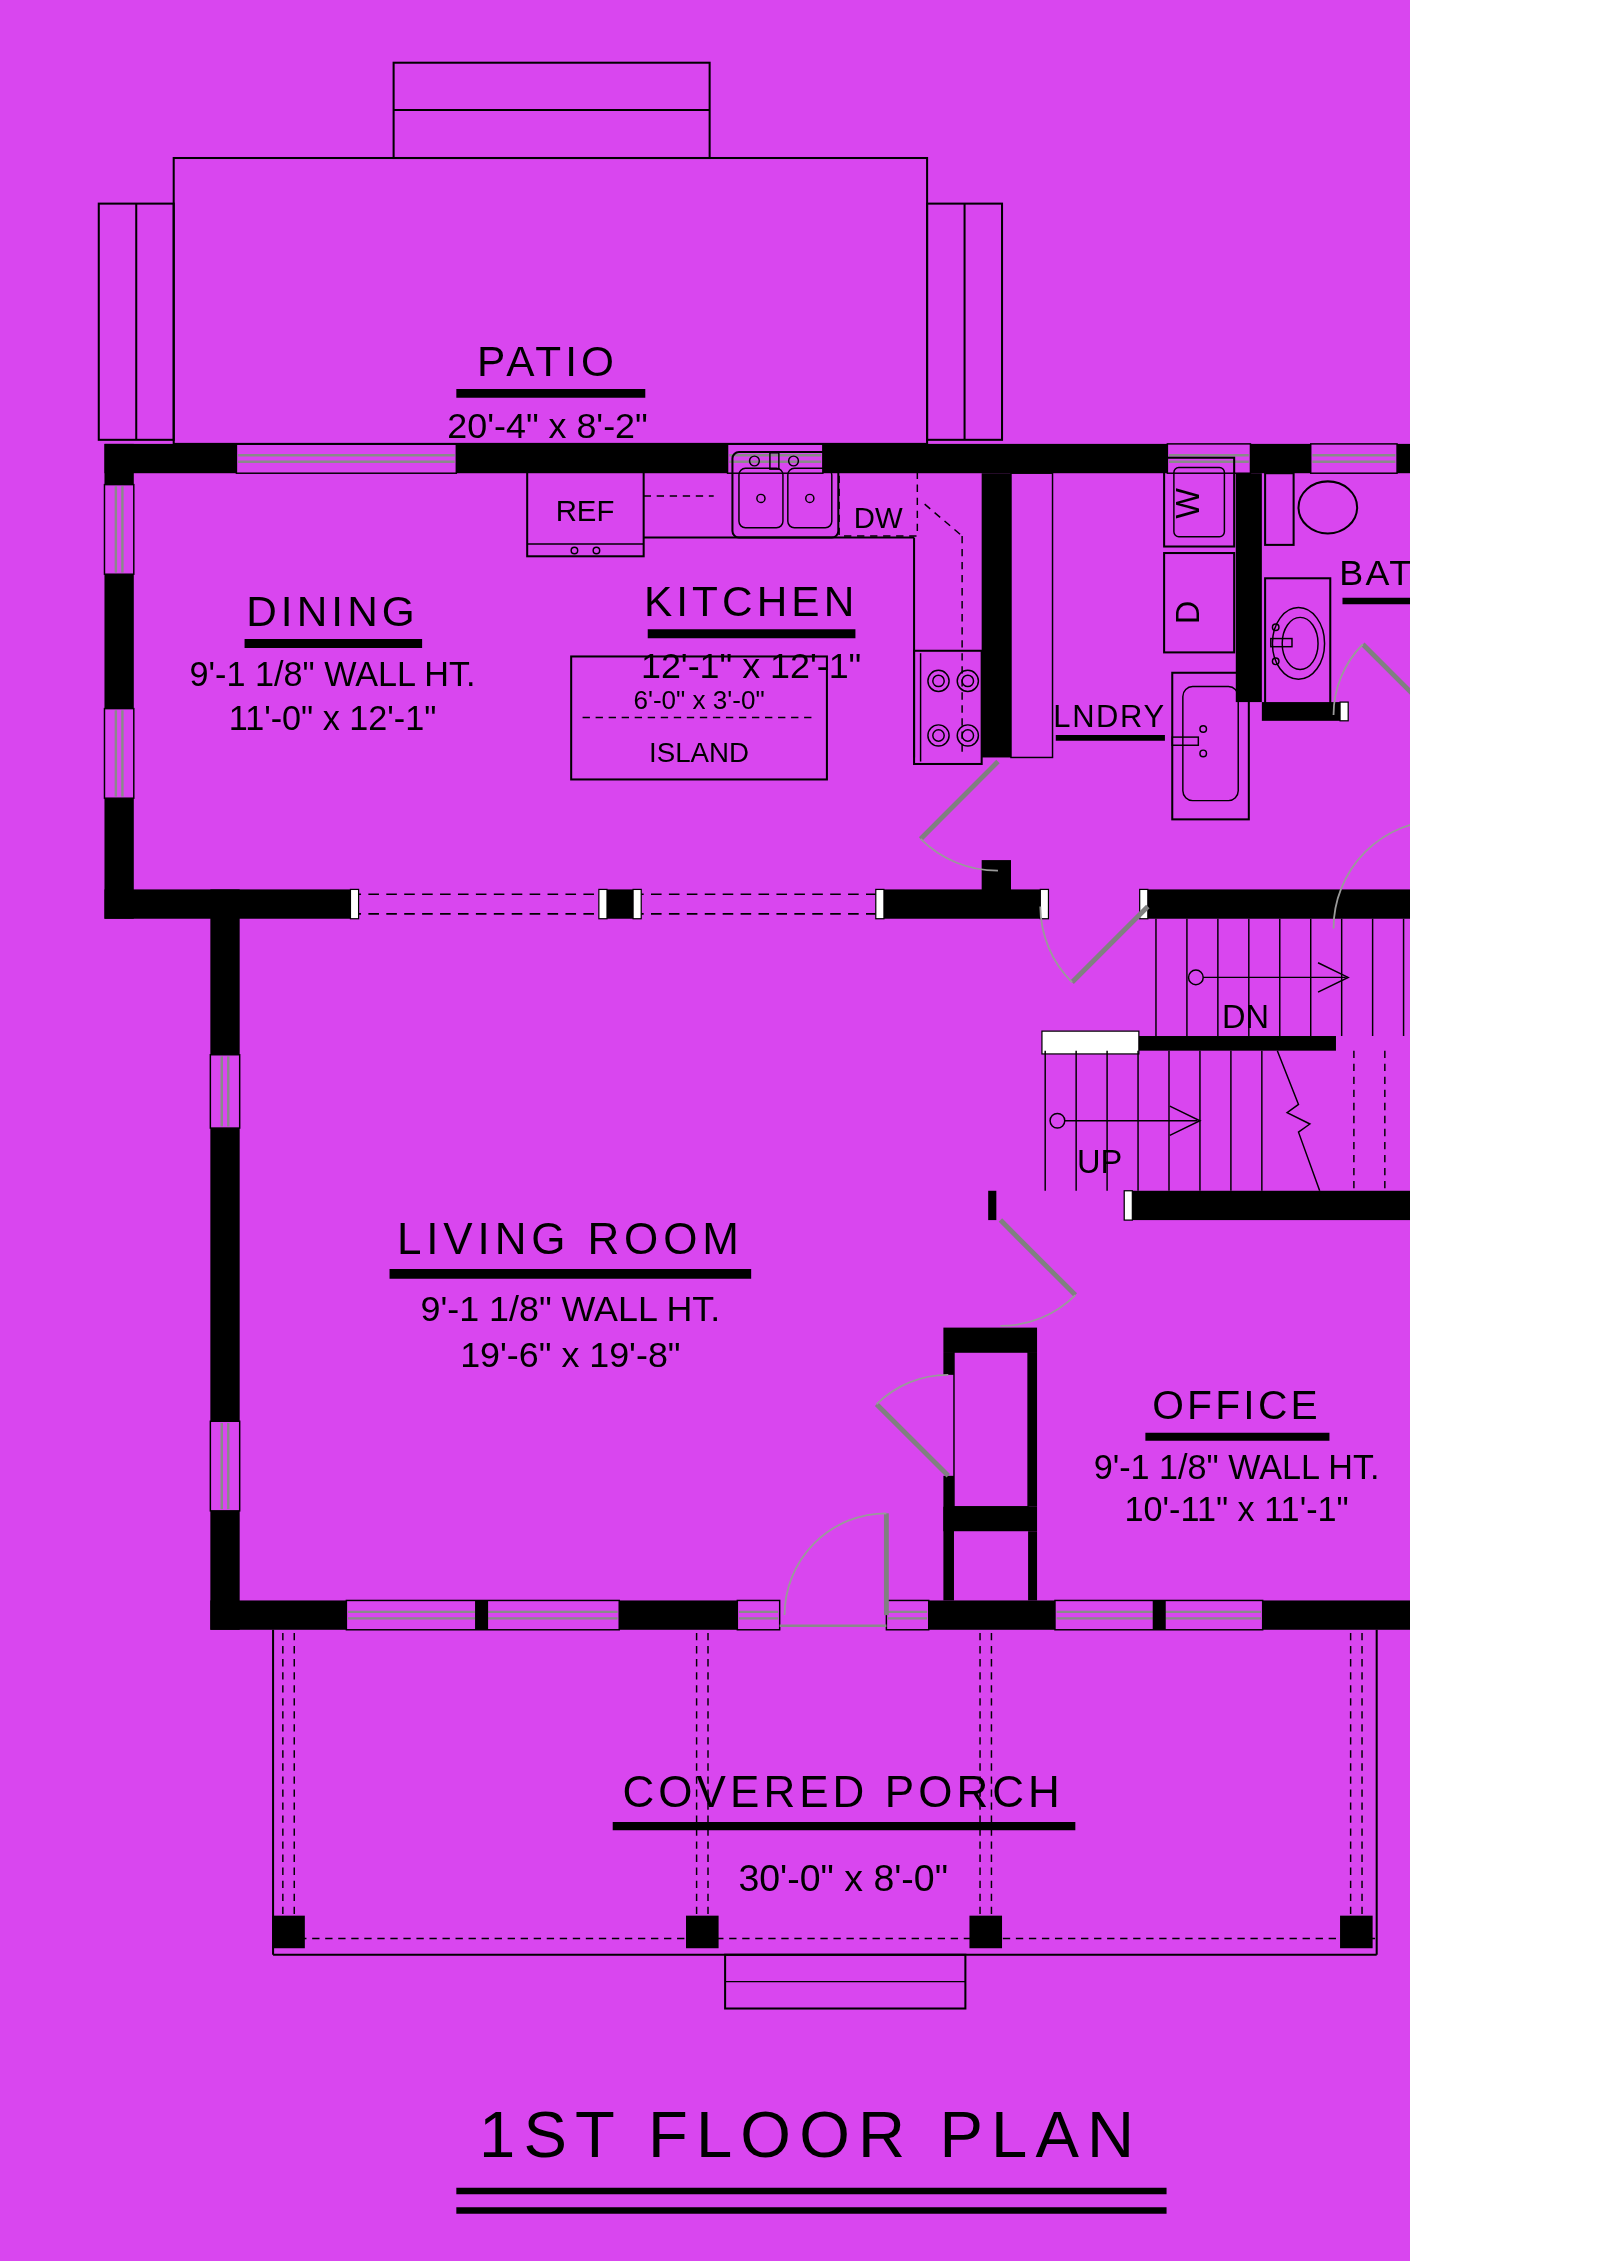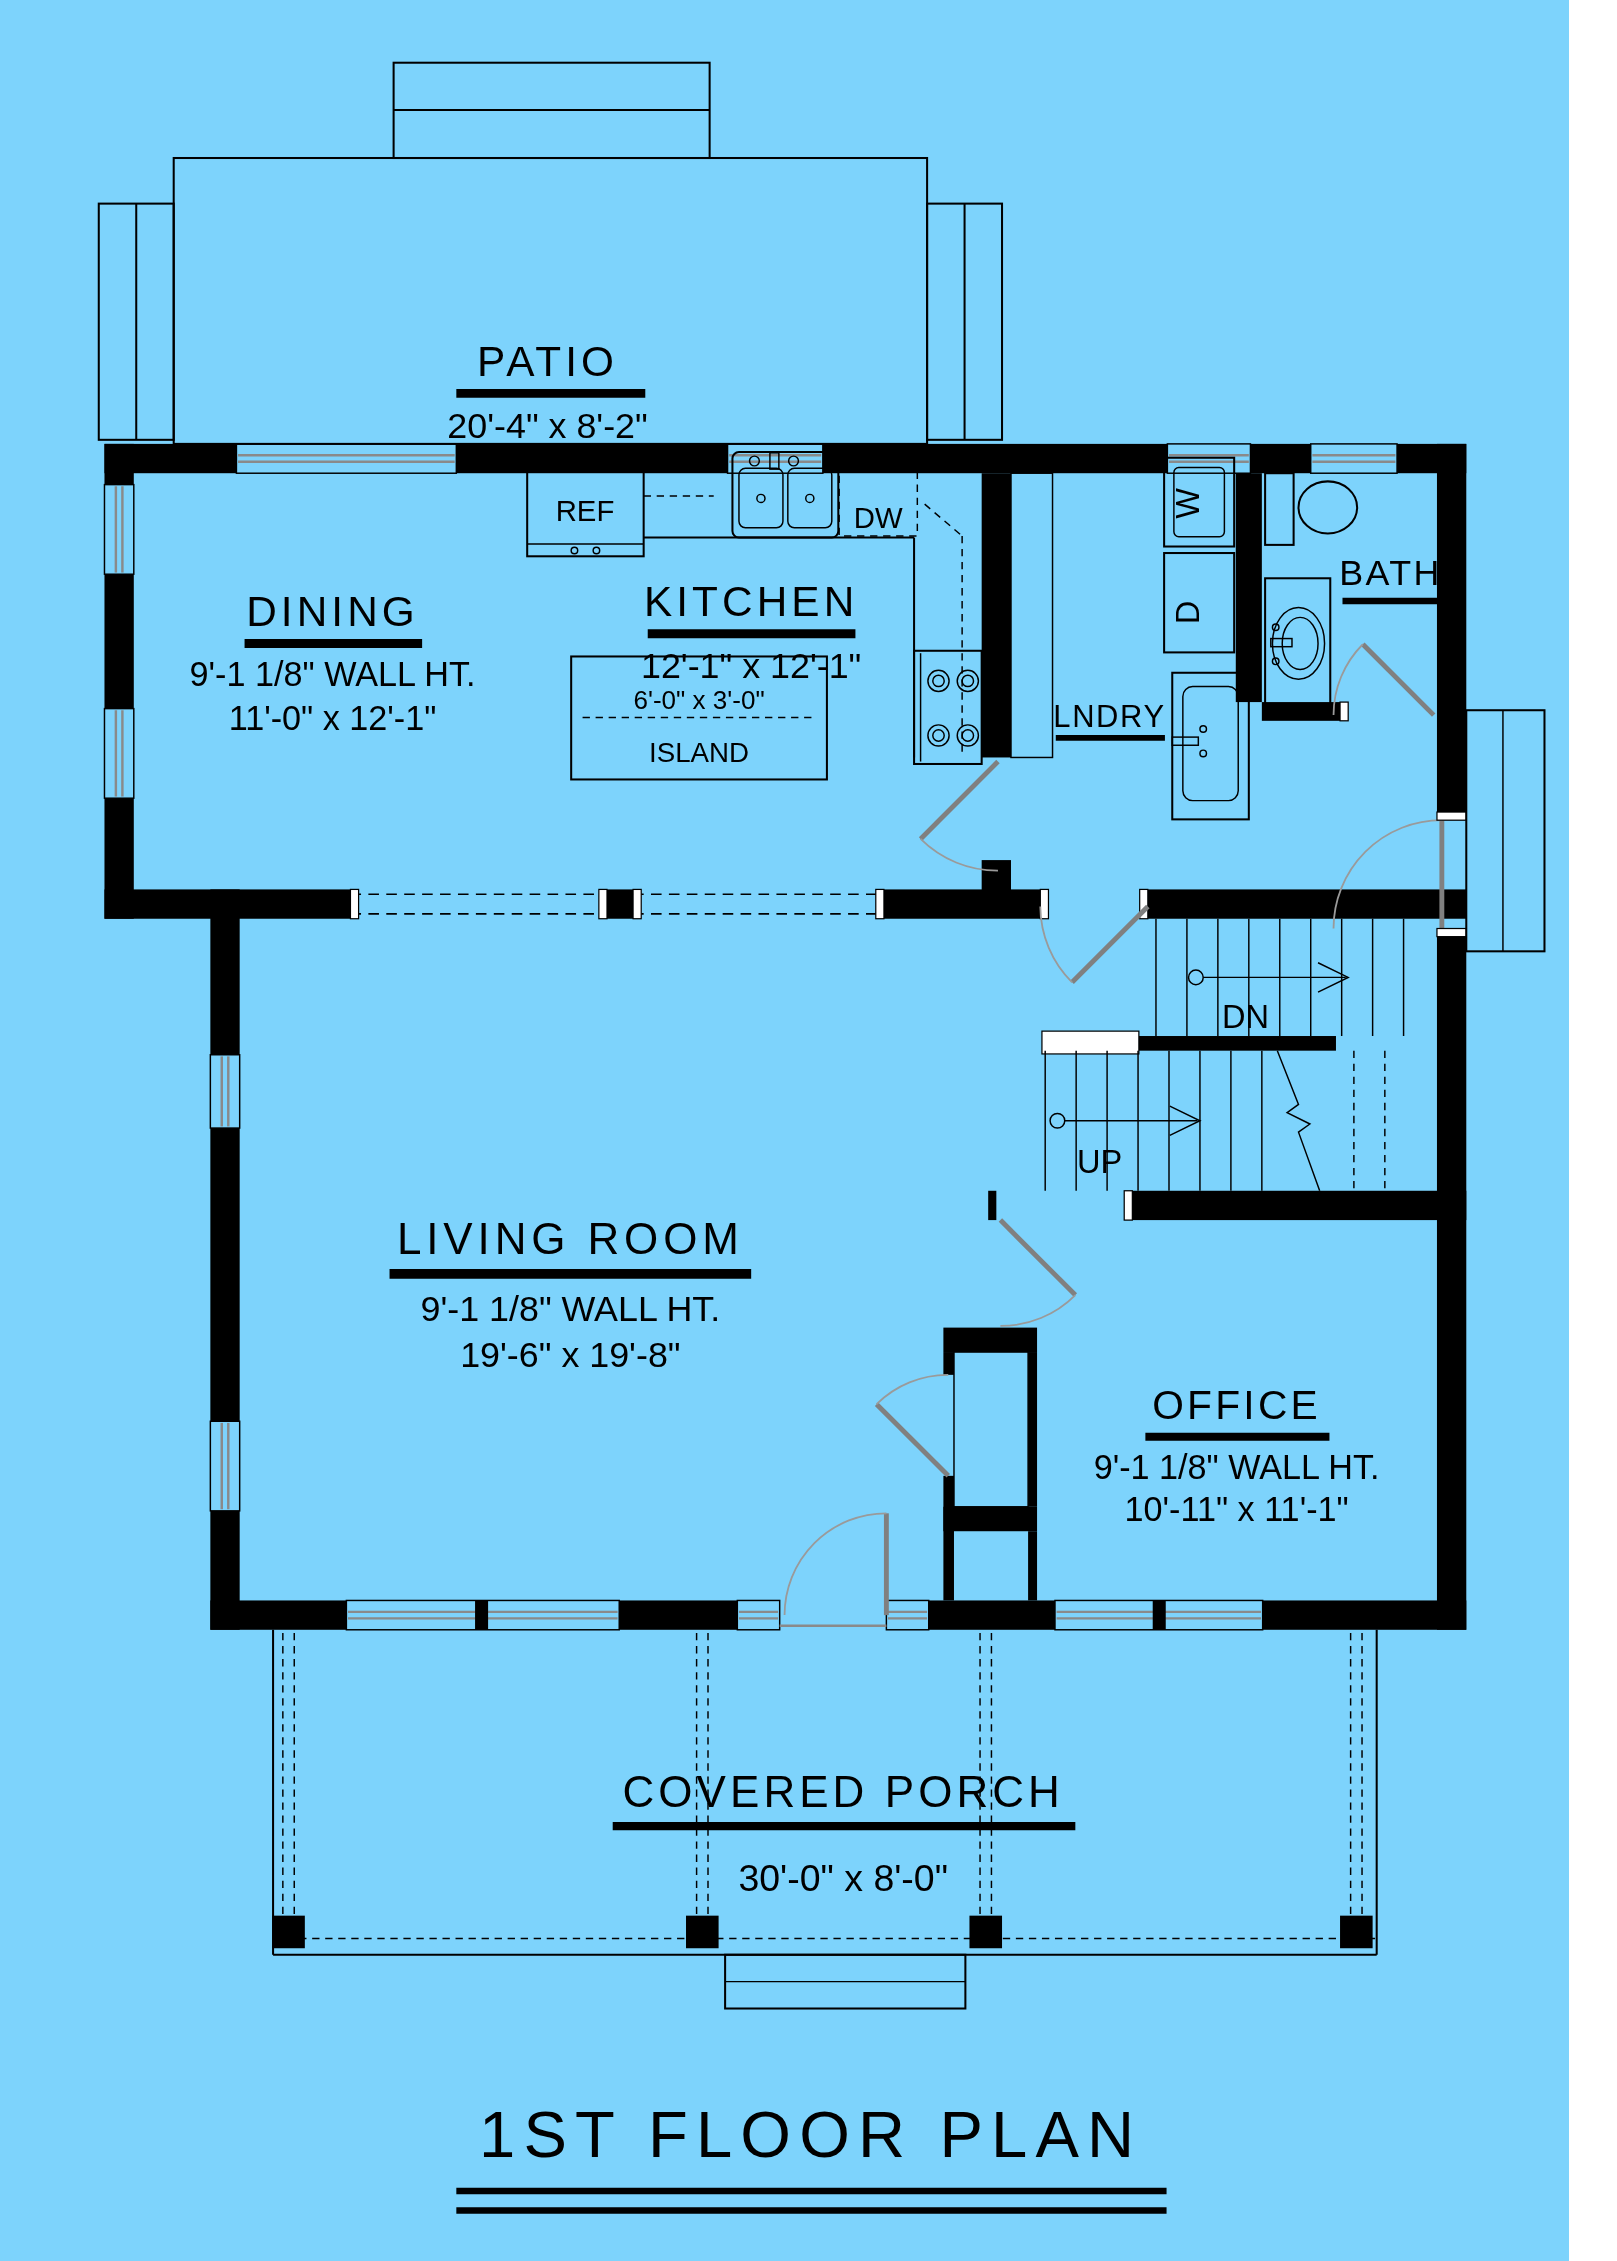--- a/index.html
+++ b/index.html
@@ -1,16 +1,16 @@
 <!DOCTYPE html>
 <html style="font-size:13px"><head>
 <meta charset="utf-8">
 <style>
   html,body{margin:0;padding:0;background:#ffffff;}
-  #plan-root{position:relative;width:1569px;height:2261px;background:#7dd3fc;overflow:hidden;
+  #plan-root{position:relative;width:1410px;height:2261px;background:#d946ef;overflow:hidden;
              font-family:"Liberation Sans", sans-serif;}
   svg{position:absolute;left:0;top:0;}
   text{fill:#000;}
   .room-title{font-size:52px;letter-spacing:5px;}
   .dim{font-size:44px;}
   .small-label{font-size:36px;}
   .wall{fill:#000;stroke:none;}
   .thin{fill:none;stroke:#000;stroke-width:2.5;}
   .thin15{fill:none;stroke:#000;stroke-width:1.8;}
   .glass{stroke:#8a8a8a;stroke-width:3;fill:none;}

